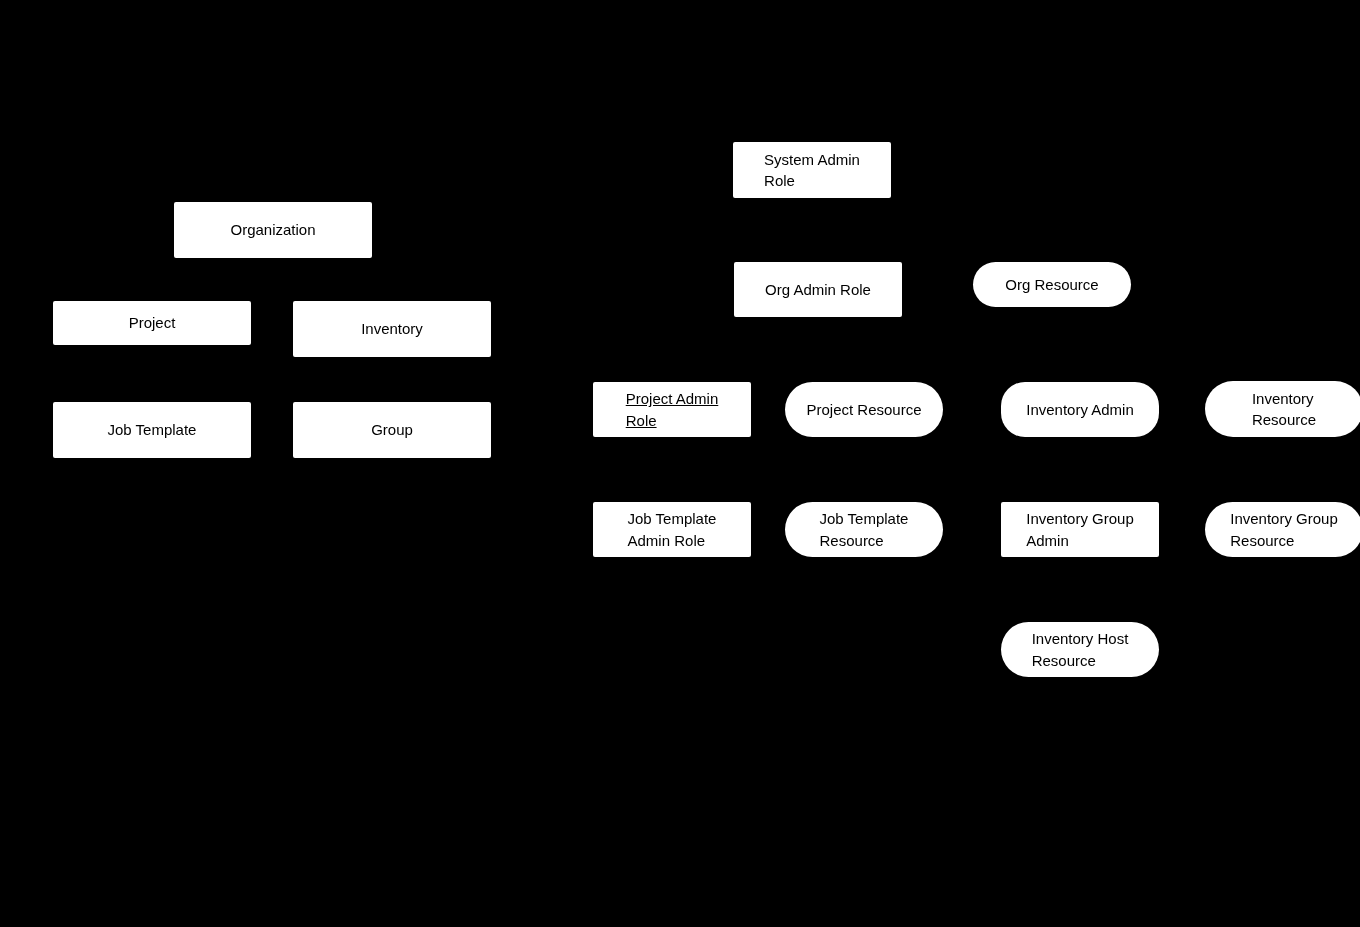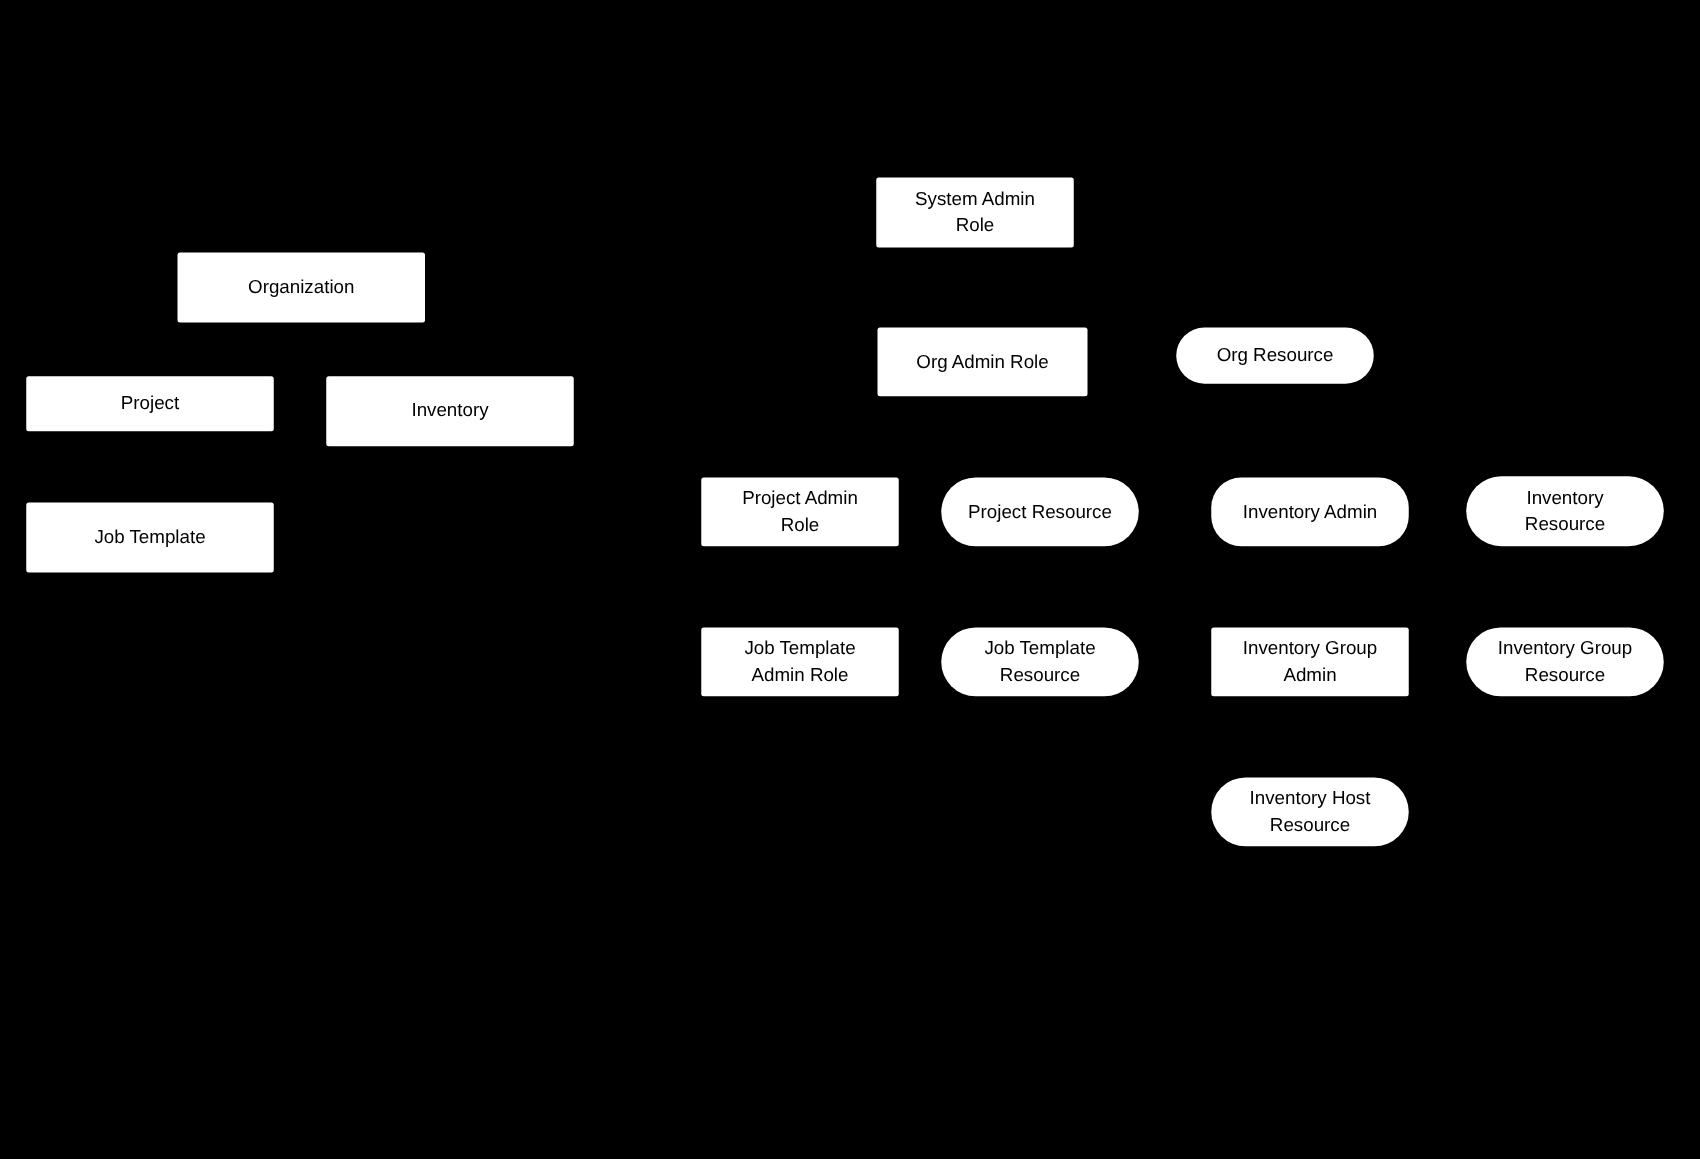--- a/index.html
+++ b/index.html
@@ -21,23 +21,24 @@
       position: absolute;
       inset: 0;
     }
     .node {
       position: absolute;
       background: var(--node-fill);
       color: var(--node-text);
       display: flex;
       align-items: center;
       justify-content: center;
-      text-align: center;
+      text-align: left;
       font-size: 15px;
       line-height: 1.42;
+      margin-left: 32px;
     }
     .node.rect { border-radius: 2px; }
     .node.pill { border-radius: 28px; }
     .label { white-space: pre-line; padding: 0 6px; }
   </style>
 </head>
 <body>
 
 <div class="diagram">
 
@@ -50,36 +51,39 @@
   </div>
 
   <div class="node rect" style="left:261px; top:301px; width:198px; height:56px;">
     <span class="label">Inventory</span>
   </div>
 
   <div class="node rect" style="left:21px; top:402px; width:198px; height:56px;">
     <span class="label">Job Template</span>
   </div>
 
+  <div class="node rect" style="left:261px; top:402px; width:198px; height:56px;">
+    <span class="label">Group</span>
+  </div>
 
 
   <div class="node rect" style="left:701px; top:142px; width:158px; height:56px;">
     <span class="label">System Admin
 Role</span>
   </div>
 
   <div class="node rect" style="left:702px; top:262px; width:168px; height:55px;">
     <span class="label">Org Admin Role</span>
   </div>
 
   <div class="node pill" style="left:941px; top:262px; width:158px; height:45px;">
     <span class="label">Org Resource</span>
   </div>
 
-  <div class="node rect" style="left:561px; top:382px; width:158px; height:55px;">
+  <div class="node rect" style="left:561px; top:382px; width:158px; height:55px;text-decoration:underline;">
     <span class="label">Project Admin
 Role</span>
   </div>
 
   <div class="node pill" style="left:753px; top:382px; width:158px; height:55px;">
     <span class="label">Project Resource</span>
   </div>
 
   <div class="node rect" style="left:969px; top:382px; width:158px; height:55px;border-radius:24px;">
     <span class="label">Inventory Admin</span>

